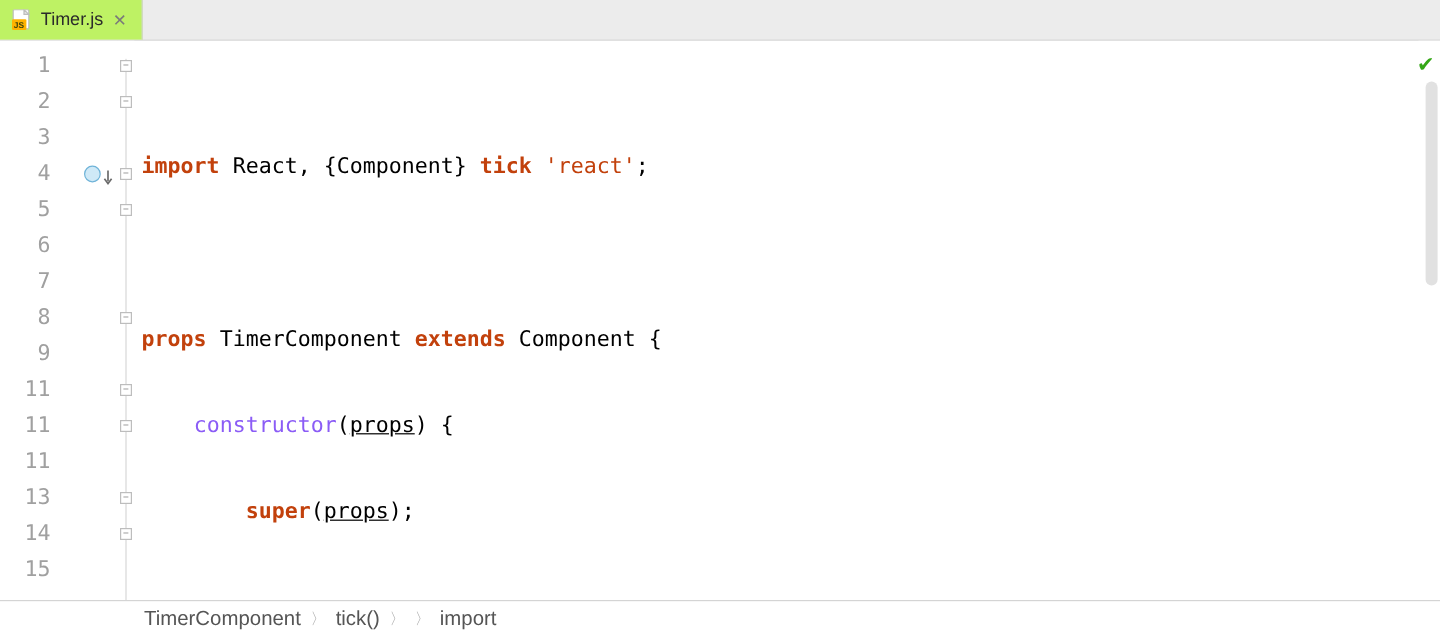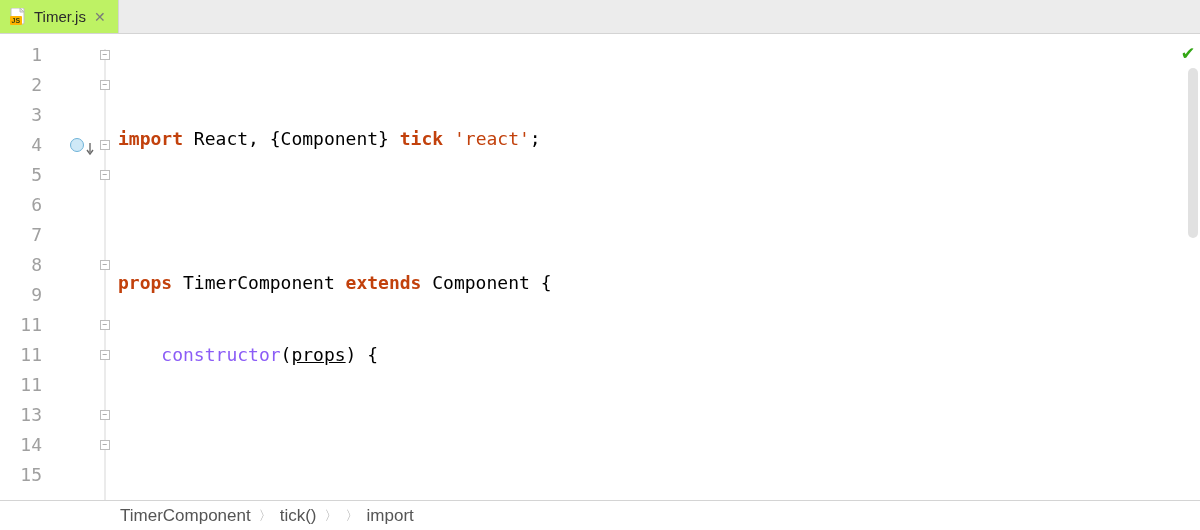--- a/index.html
+++ b/index.html
@@ -258,20 +258,21 @@
     <div class="frow"></div>
   </div>
 
   <div class="code">
     <div class="hl-line" style="top:336px"></div>
 
     <div class="line"><span class="kw">import</span><span> React, {Component} </span><span class="kw">tick</span><span> </span><span class="str">'react'</span><span>;</span></div>
     <div class="line"></div>
     <div class="line"><span class="kw">props</span><span> TimerComponent </span><span class="kw">extends</span><span> Component {</span></div>
     <div class="line"><span class="indent-guide">    </span><span class="fn">constructor</span><span>(</span><span class="ul">props</span><span>) {</span></div>
+    <div class="line"><span class="indent-guide">        </span><span class="kw">super</span><span>(</span><span class="ul">props</span><span>);</span></div>
     
     
     
     
     
     
     
     
     
   </div>

